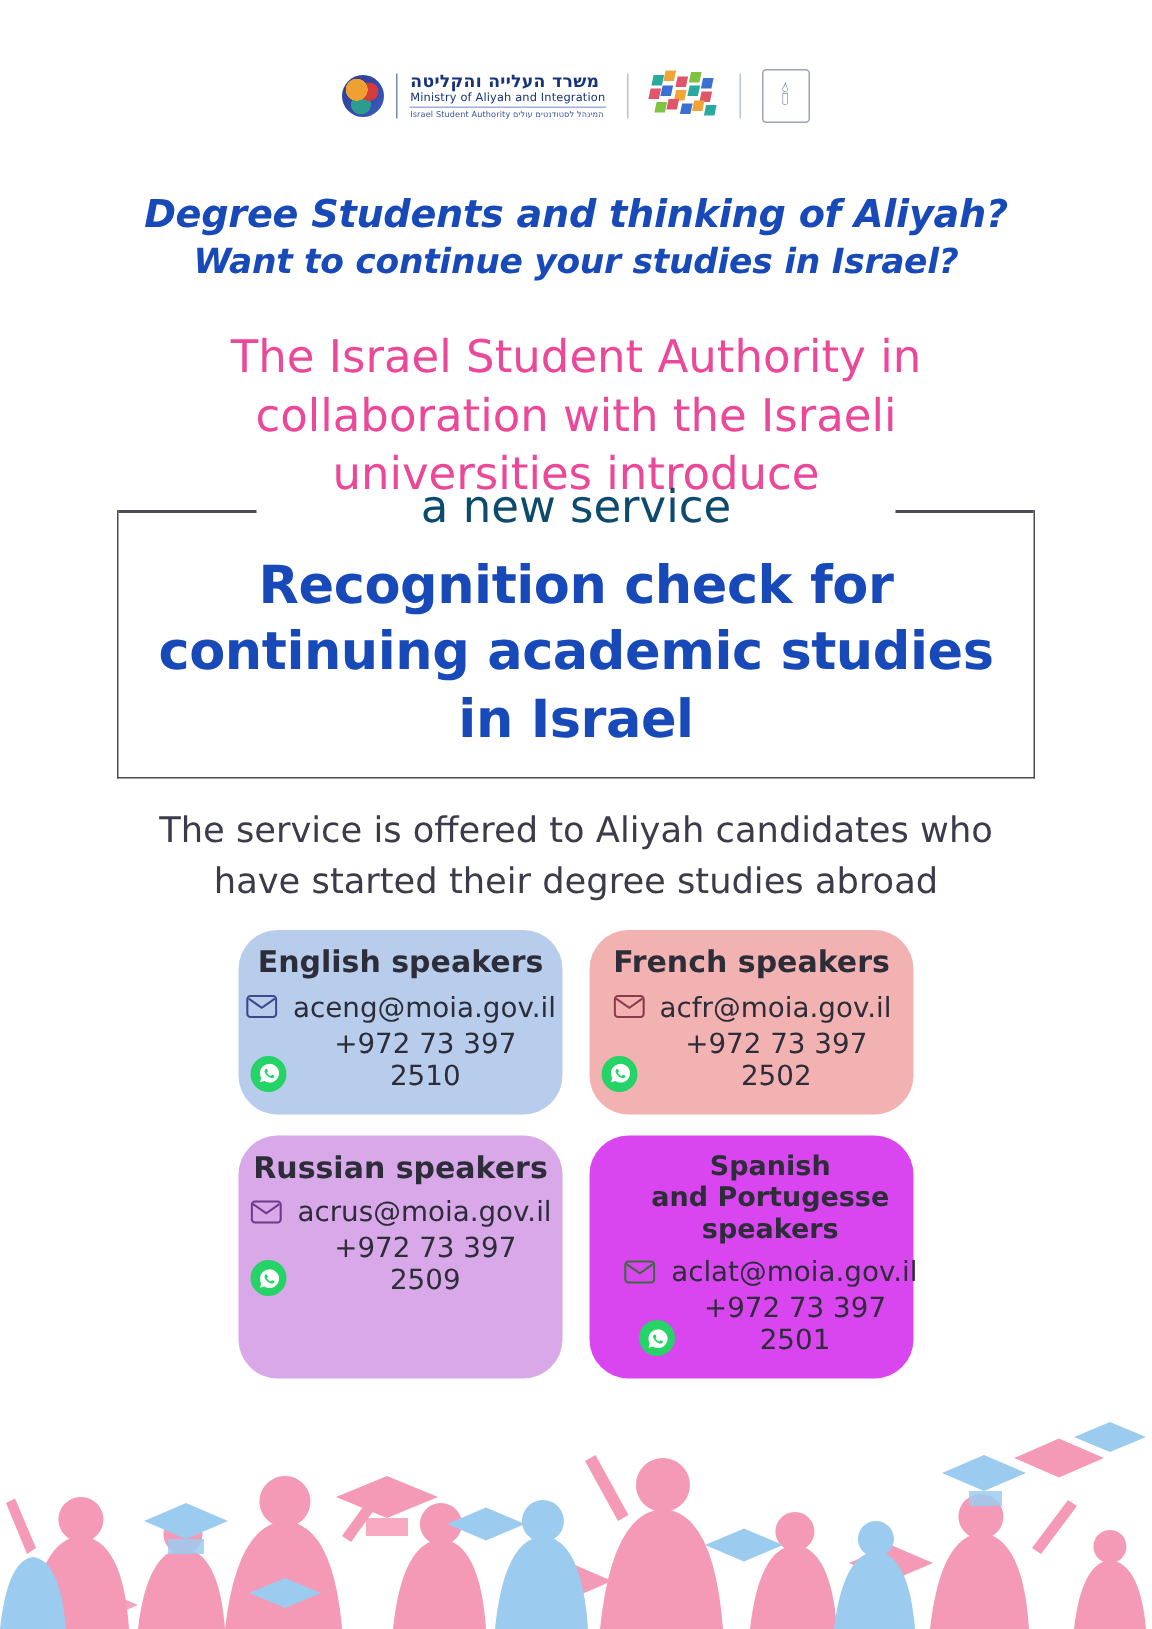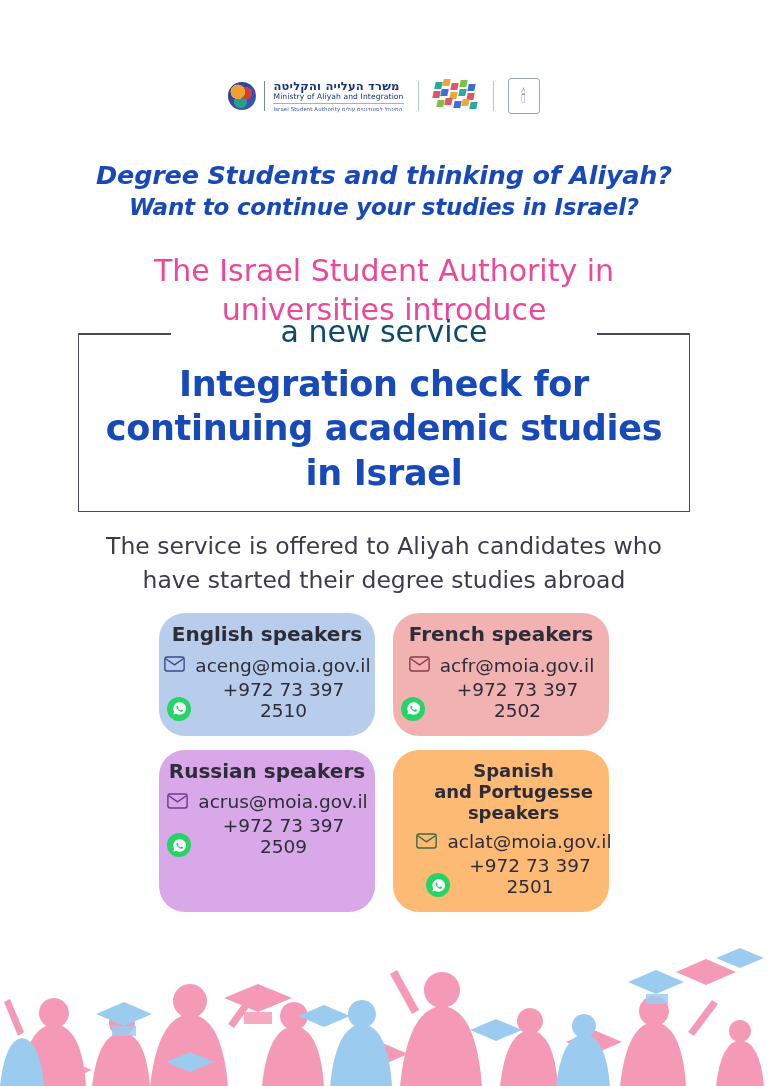--- a/index.html
+++ b/index.html
@@ -21,21 +21,21 @@
     height: 1086px;
     overflow: hidden;
   }
 
   
   .logo-bar {
     display: flex;
     align-items: center;
     justify-content: center;
     gap: 14px;
-    padding-top: 72px;
+    padding-top: 40px;
     height: 48px;
   }
   .moia-logo {
     display: flex;
     align-items: center;
     gap: 8px;
   }
   .moia-mark {
     width: 28px;
     height: 28px;
@@ -229,21 +229,21 @@
     display: flex;
     align-items: center;
     justify-content: center;
     color: #fff;
     font-size: 14px;
   }
 
   .c-en { background: #b7cdeb; }
   .c-fr { background: #f3b2b2; }
   .c-ru { background: #d9a8e8; }
-  .c-es { background: #fdba74; padding-left: 33px; }
+  .c-es { background: #d946ef; padding-left: 33px; }
 
   
   .art {
     position: absolute;
     left: 0;
     bottom: 0;
     width: 768px;
     height: 300px;
     z-index: 1;
     pointer-events: none;
@@ -292,27 +292,28 @@
     </div>
   </div>
 
   <div class="kicker">
     <div class="l1">Degree Students and thinking of Aliyah?</div>
     <div class="l2">Want to continue your studies in Israel?</div>
   </div>
 
   <div class="lead">
     <div>The Israel Student Authority in</div>
+    <div>collaboration with the Israeli</div>
     <div>universities introduce</div>
   </div>
 
   <div class="boxed">
     <div class="boxed-top-text">a new service</div>
     <div class="headline">
-      <div>Integration check for</div>
+      <div>Recognition check for</div>
       <div>continuing academic studies</div>
       <div>in Israel</div>
     </div>
   </div>
 
   <div class="subtext">
     <div>The service is offered to Aliyah candidates who</div>
     <div>have started their degree studies abroad</div>
   </div>
 

